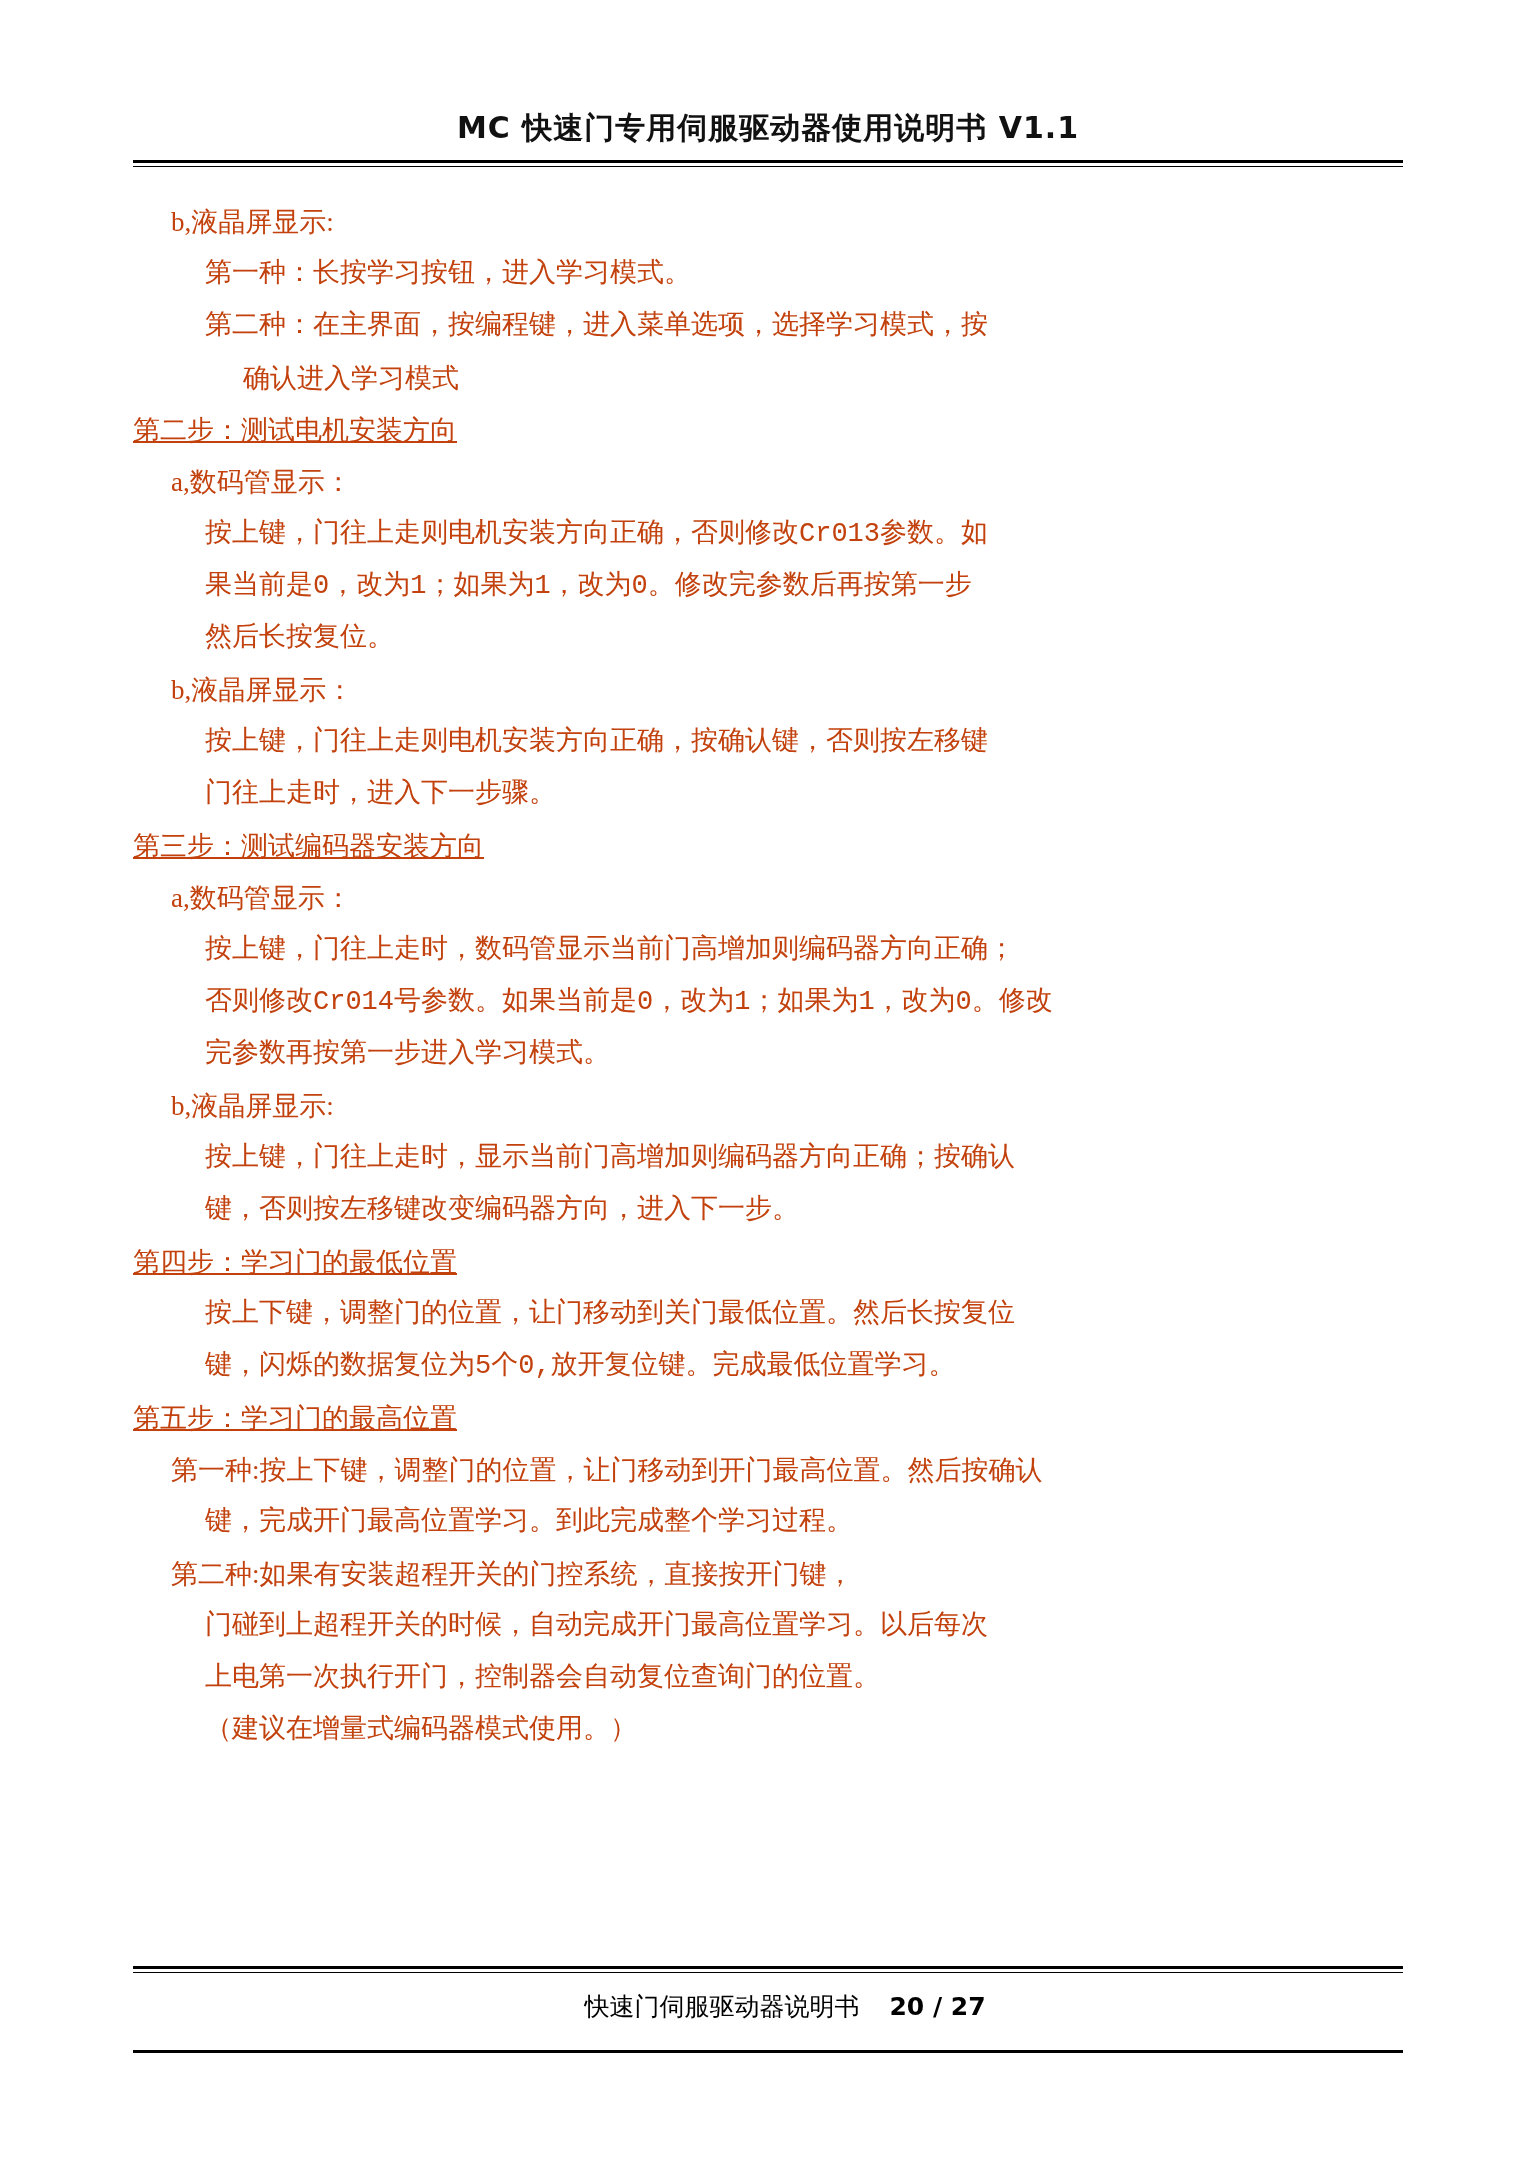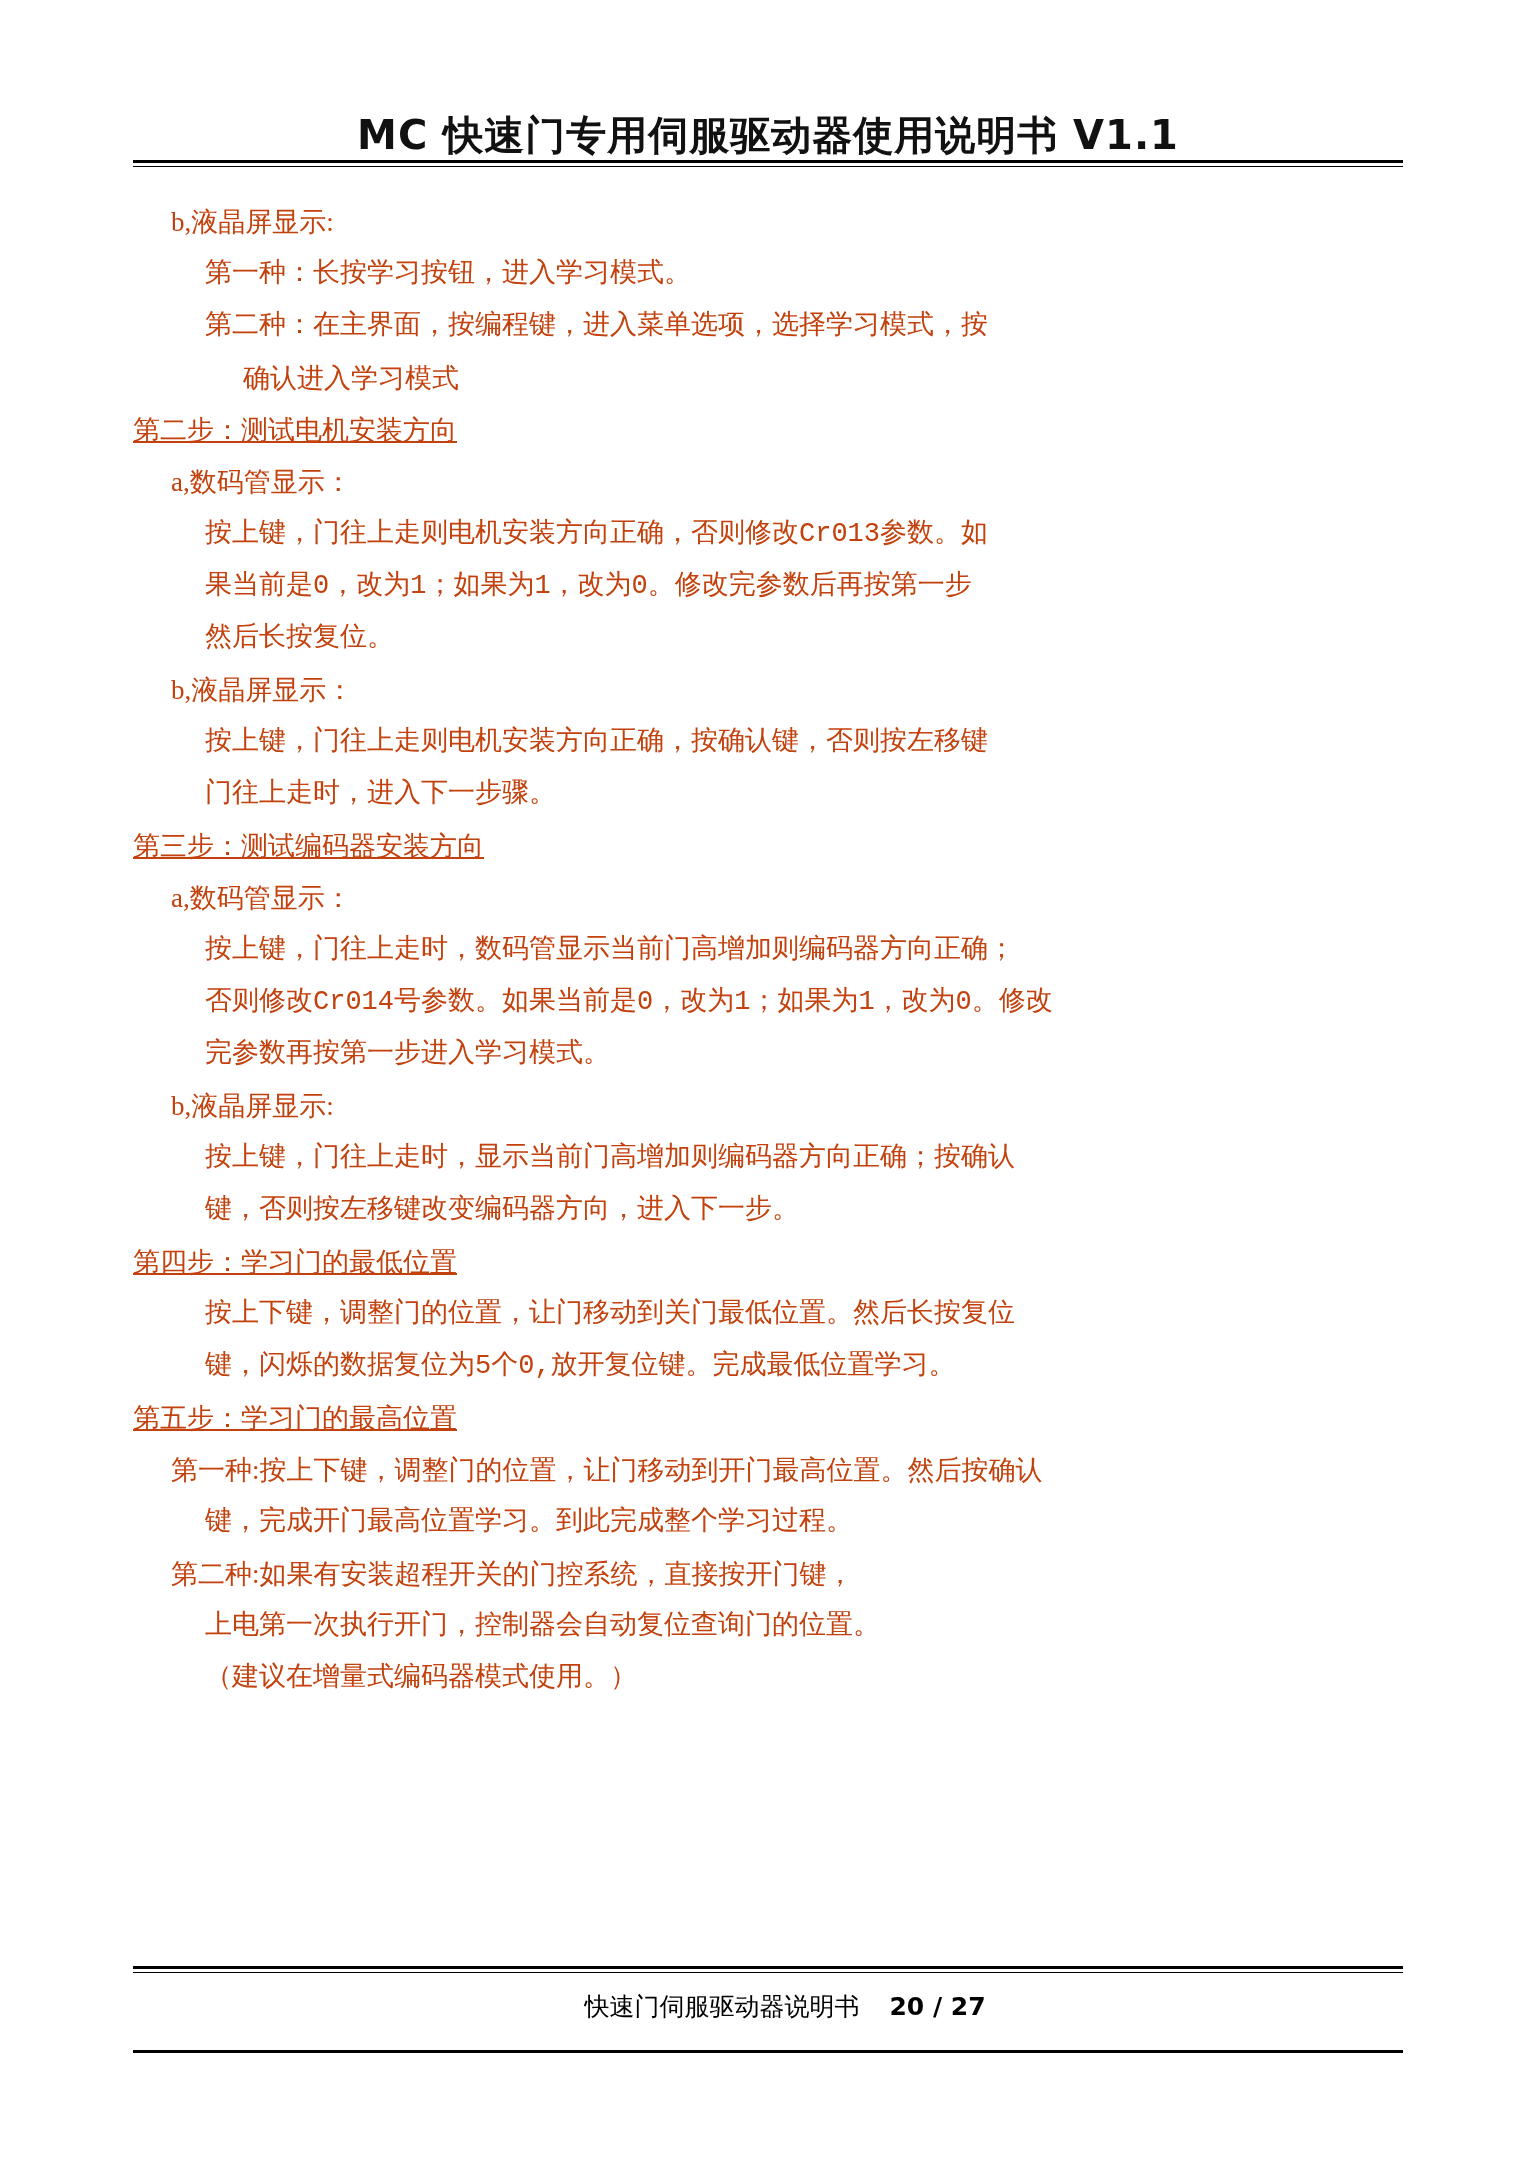--- a/index.html
+++ b/index.html
@@ -19,21 +19,21 @@
     overflow: hidden;
   }
   .header {
     position: absolute;
     left: 133px;
     top: 108px;
     width: 1270px;
     text-align: center;
     font-family: "DejaVu Sans", "Liberation Sans", sans-serif;
     font-weight: bold;
-    font-size: 40px;
+    font-size: 30px;
     letter-spacing: 1px;
     color: #111;
   }
   .header-rule {
     position: absolute;
     left: 133px;
     top: 160px;
     width: 1270px;
     border-top: 3px solid #000;
   }
@@ -124,20 +124,21 @@
       <div class="line ind-1">b,液晶屏显示:</div>
       <div class="line ind-2">按上键，门往上走时，显示当前门高增加则编码器方向正确；按确认</div>
       <div class="line ind-2">键，否则按左移键改变编码器方向，进入下一步。</div>
       <div class="line ind-0">第四步：学习门的最低位置</div>
       <div class="line ind-2">按上下键，调整门的位置，让门移动到关门最低位置。然后长按复位</div>
       <div class="line ind-2">键，闪烁的数据复位为5个0,放开复位键。完成最低位置学习。</div>
       <div class="line ind-0">第五步：学习门的最高位置</div>
       <div class="line ind-1">第一种:按上下键，调整门的位置，让门移动到开门最高位置。然后按确认</div>
       <div class="line ind-2">键，完成开门最高位置学习。到此完成整个学习过程。</div>
       <div class="line ind-1">第二种:如果有安装超程开关的门控系统，直接按开门键，</div>
+      <div class="line ind-2">门碰到上超程开关的时候，自动完成开门最高位置学习。以后每次</div>
       <div class="line ind-2">上电第一次执行开门，控制器会自动复位查询门的位置。</div>
       <div class="line ind-2">（建议在增量式编码器模式使用。）</div>
     </div>
 
   <div class="footer-rule"></div>
   <div class="footer-rule thin2"></div>
 
   <div class="footer">
     <span>快速门伺服驱动器说明书</span><span class="pg">20 / 27</span>
   </div>

